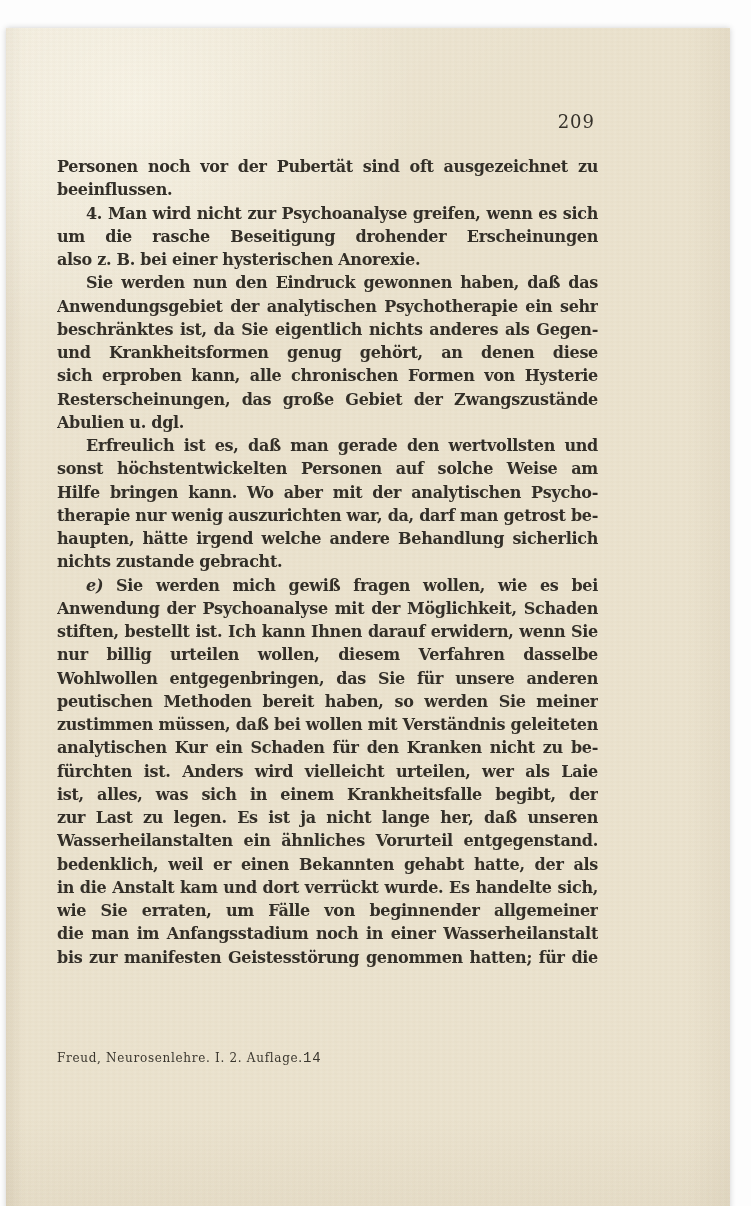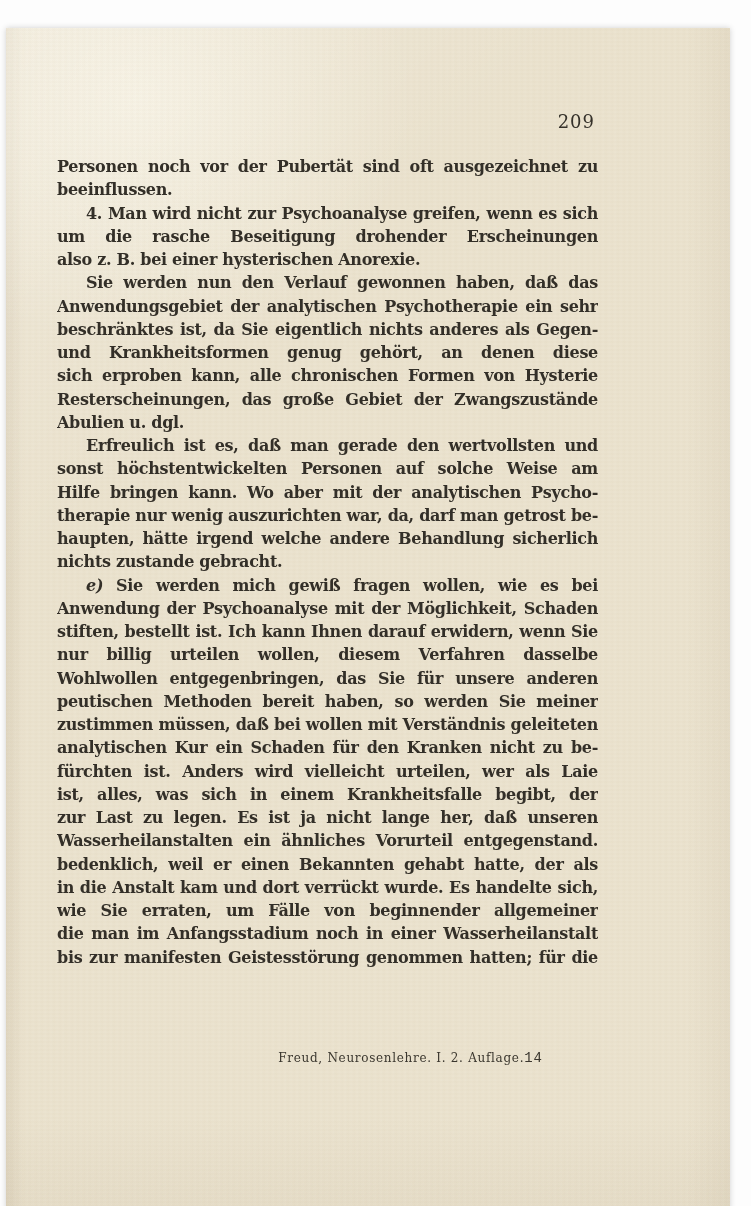--- a/index.html
+++ b/index.html
@@ -73,21 +73,21 @@
   }
   .line.lastline { text-align-last: left; }
   .para.indent .line.firstline { text-indent: 29px; }
   .line i { font-style: italic; }
   .footer {
     position: absolute;
     left: 51px;
     top: 1022px;
     width: 541px;
     display: flex;
-    justify-content: flex-end;
+    justify-content: flex-start;
     align-items: baseline;
     color: #3a362e;
   }
   .footer .imprint {
     font-size: 12px;
     letter-spacing: 0.7px;
   }
   .footer .sigmark {
     font-size: 14px;
     margin-right: 55px;
@@ -107,21 +107,21 @@
         <div class="para">
           <div class="line firstline">Personen noch vor der Pubertät sind oft ausgezeichnet zu</div>
           <div class="line lastline">beeinflussen.</div>
         </div>
         <div class="para indent">
           <div class="line firstline">4. Man wird nicht zur Psychoanalyse greifen, wenn es sich</div>
           <div class="line">um die rasche Beseitigung drohender Erscheinungen handelt,</div>
           <div class="line lastline">also z. B. bei einer hysterischen Anorexie.</div>
         </div>
         <div class="para indent">
-          <div class="line firstline">Sie werden nun den Verlauf gewonnen haben, daß das</div>
+          <div class="line firstline">Sie werden nun den Eindruck gewonnen haben, daß das</div>
           <div class="line">Anwendungsgebiet der analytischen Psychotherapie ein sehr</div>
           <div class="line">beschränktes ist, da Sie eigentlich nichts anderes als Gegen-</div>
           <div class="line">und Krankheitsformen genug gehört, an denen diese Therapie</div>
           <div class="line">sich erproben kann, alle chronischen Formen von Hysterie mit</div>
           <div class="line">Resterscheinungen, das große Gebiet der Zwangszustände und</div>
           <div class="line lastline">Abulien u. dgl.</div>
         </div>
         <div class="para indent">
           <div class="line firstline">Erfreulich ist es, daß man gerade den wertvollsten und</div>
           <div class="line">sonst höchstentwickelten Personen auf solche Weise am ehesten</div>

